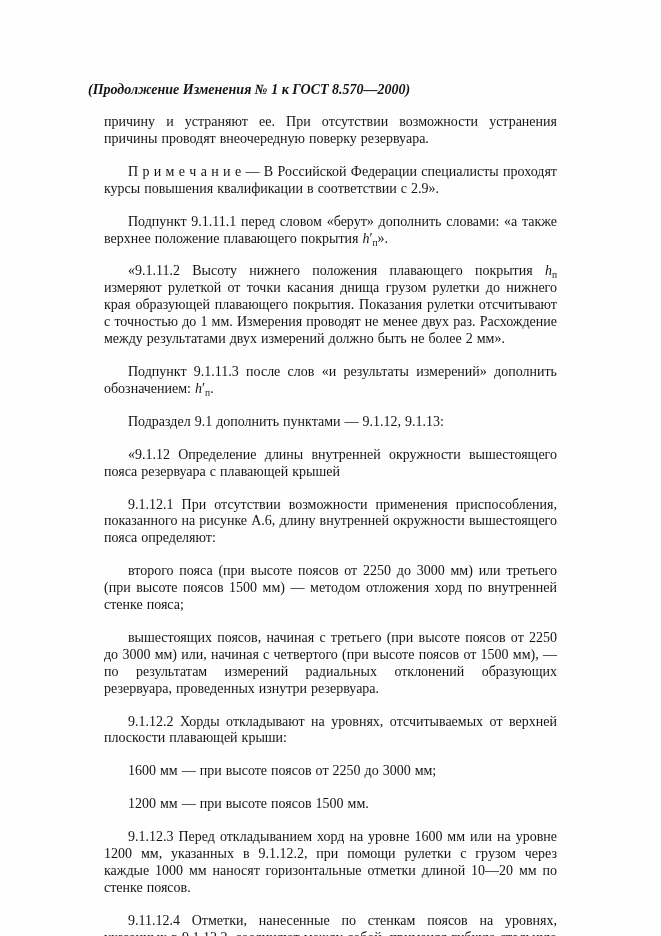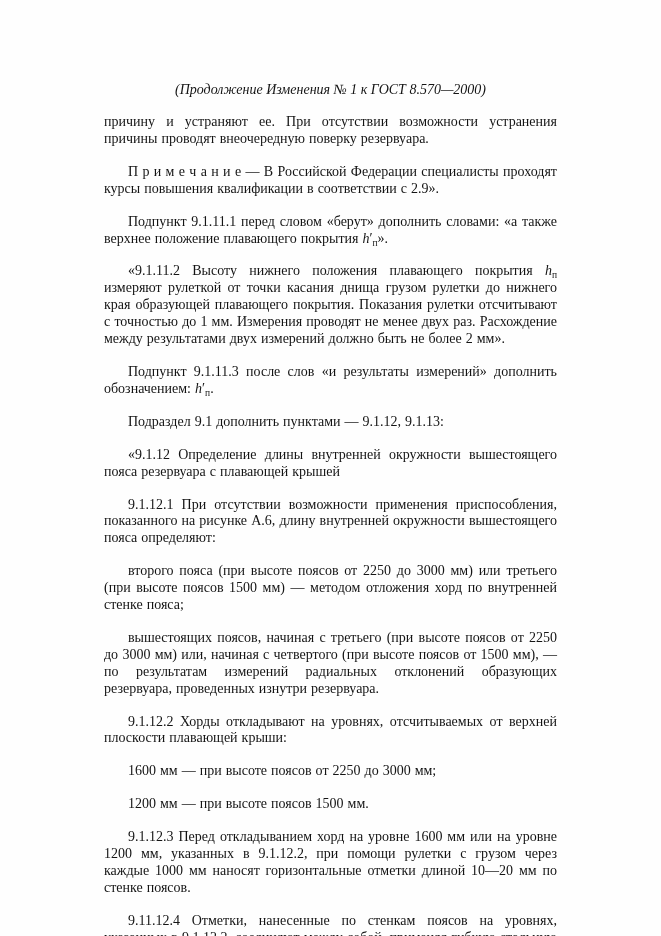--- a/index.html
+++ b/index.html
@@ -15,22 +15,22 @@
     width: 661px;
     height: 936px;
     padding: 82px 88px 0 88px;
     background: #fefefe;
     color: #141414;
     font-family: "Liberation Serif", "DejaVu Serif", serif;
   }
   .page-header {
     font-size: 14px;
     font-style: italic;
-    font-weight: normal;
-    text-align: center;
+    font-weight: bold;
+    text-align: left;
     margin-bottom: 14px;
     white-space: nowrap;
   }
   .doc-body { }
   .para {
     margin: 16px;
     font-size: 14px;
     line-height: 16.9px;
     text-align: justify;
     word-spacing: 0.5px;

